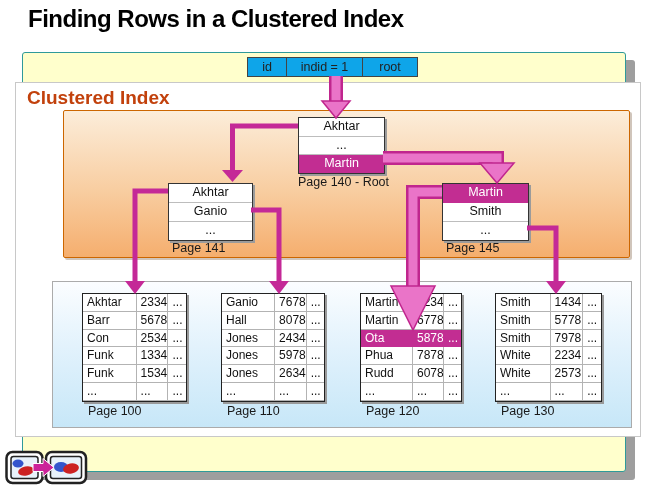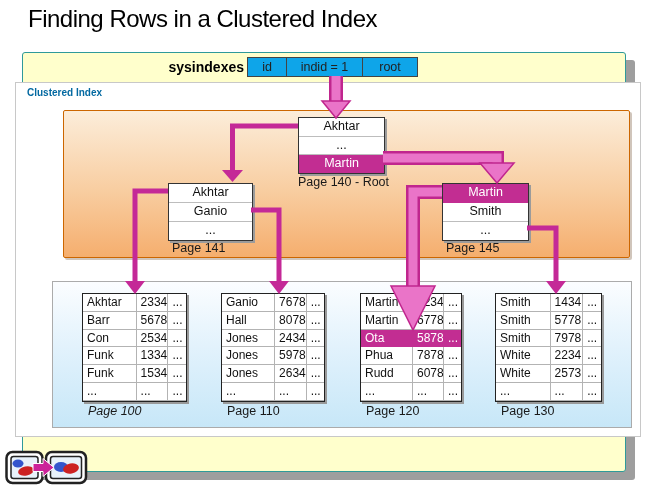--- a/index.html
+++ b/index.html
@@ -1,33 +1,33 @@
 <!DOCTYPE html>
 <html><head>
 <meta charset="utf-8">
 <style>
   html,body{margin:0;padding:0;background:#fff;}
   .slide{position:relative;width:652px;height:488px;background:#fff;overflow:hidden;
          font-family:"Liberation Sans",sans-serif;}
-  .title{position:absolute;left:28px;top:5px;margin:0;font-size:24px;font-weight:400;
+  .title{position:absolute;left:28px;top:5px;margin:0;font-size:24px;font-weight:700;
          color:#000;letter-spacing:-0.5px;}
   .yellow-band{position:absolute;left:22px;top:52px;width:602px;height:418px;
          background:#FFFFCC;border:1px solid #2E9A9A;border-radius:3px;
          box-shadow:9px 8px 0 0 #9E9E9E;}
   .sysx-label{position:absolute;left:130px;top:59px;width:114px;text-align:right;
          font-size:14px;font-weight:700;color:#000;}
   .sysx-cells{position:absolute;left:248px;top:57px;display:flex;}
   .sysx-cell{height:18px;line-height:18px;background:#0ea5e9;border:1px solid #444;
          margin-left:-1px;text-align:center;font-size:12.5px;color:#222;}
   .sysx-cell.c-id{width:38px;}
   .sysx-cell.c-indid{width:75px;}
   .sysx-cell.c-root{width:54px;}
   .white-panel{position:absolute;left:15px;top:82px;width:624px;height:353px;
          background:#fff;border:1px solid #C8C8C8;}
-  .ci-label{position:absolute;left:27px;top:87px;font-size:10px;font-weight:700;color:#0369a1;}
+  .ci-label{position:absolute;left:27px;top:87px;font-size:19px;font-weight:700;color:#c2410c;}
   .orange-box{position:absolute;left:63px;top:110px;width:565px;height:146px;
          background:linear-gradient(180deg,#FCEDDA 0%,#F8CDA0 55%,#F5AE6E 100%);
          border:1px solid #CC6600;border-radius:2px;box-shadow:2px 2px 0 rgba(120,90,60,.35);}
   .blue-box{position:absolute;left:52px;top:281px;width:578px;height:145px;
          background:linear-gradient(180deg,#FBFDFF 0%,#E2F2FC 45%,#C7E7F8 100%);
          border:1px solid #ABABAB;}
   .node-box{position:absolute;background:#fff;border:1px solid #333;
          box-shadow:2px 2px 0 #9B9B9B;}
   .node-row{height:17.5px;line-height:17.5px;text-align:center;font-size:12.5px;
          color:#111;border-bottom:1px solid #BDBDBD;}
@@ -47,21 +47,20 @@
 </style>
 </head>
 <body>
 
 <div class="slide">
 
   <h1 class="title">Finding Rows in a Clustered Index</h1>
 
   <div class="yellow-band"></div>
 
-  <div class="sysx-label">sysindexes</div>
   <div class="sysx-cells">
     <div class="sysx-cell c-id">id</div>
     <div class="sysx-cell c-indid">indid = 1</div>
     <div class="sysx-cell c-root">root</div>
   </div>
 
   <div class="white-panel"></div>
   <div class="ci-label">Clustered Index</div>
 
   <div class="orange-box"></div>
@@ -162,21 +161,21 @@
       <div class="cell">2234</div>
       <div class="cell c3">...</div>
       <div class="cell">White</div>
       <div class="cell">2573</div>
       <div class="cell c3">...</div>
       <div class="cell">...</div>
       <div class="cell">...</div>
       <div class="cell c3">...</div>
     </div>
 
-  <div class="page-label" style="left:88px;top:404px;font-style:italic;">Page 100</div>
+  <div class="page-label" style="left:88px;top:404px;">Page 100</div>
   <div class="page-label" style="left:227px;top:404px;">Page 110</div>
   <div class="page-label" style="left:366px;top:404px;">Page 120</div>
   <div class="page-label" style="left:501px;top:404px;">Page 130</div>
 
   <svg class="overlay" viewBox="0 0 652 488">
 
     <g fill="none" stroke="#C42997" stroke-width="5">
       <path d="M298 126 L232.5 126 L232.5 172"></path>
       <polygon points="222,170 243,170 232.5,182" fill="#C42997" stroke="none"></polygon>
     </g>

